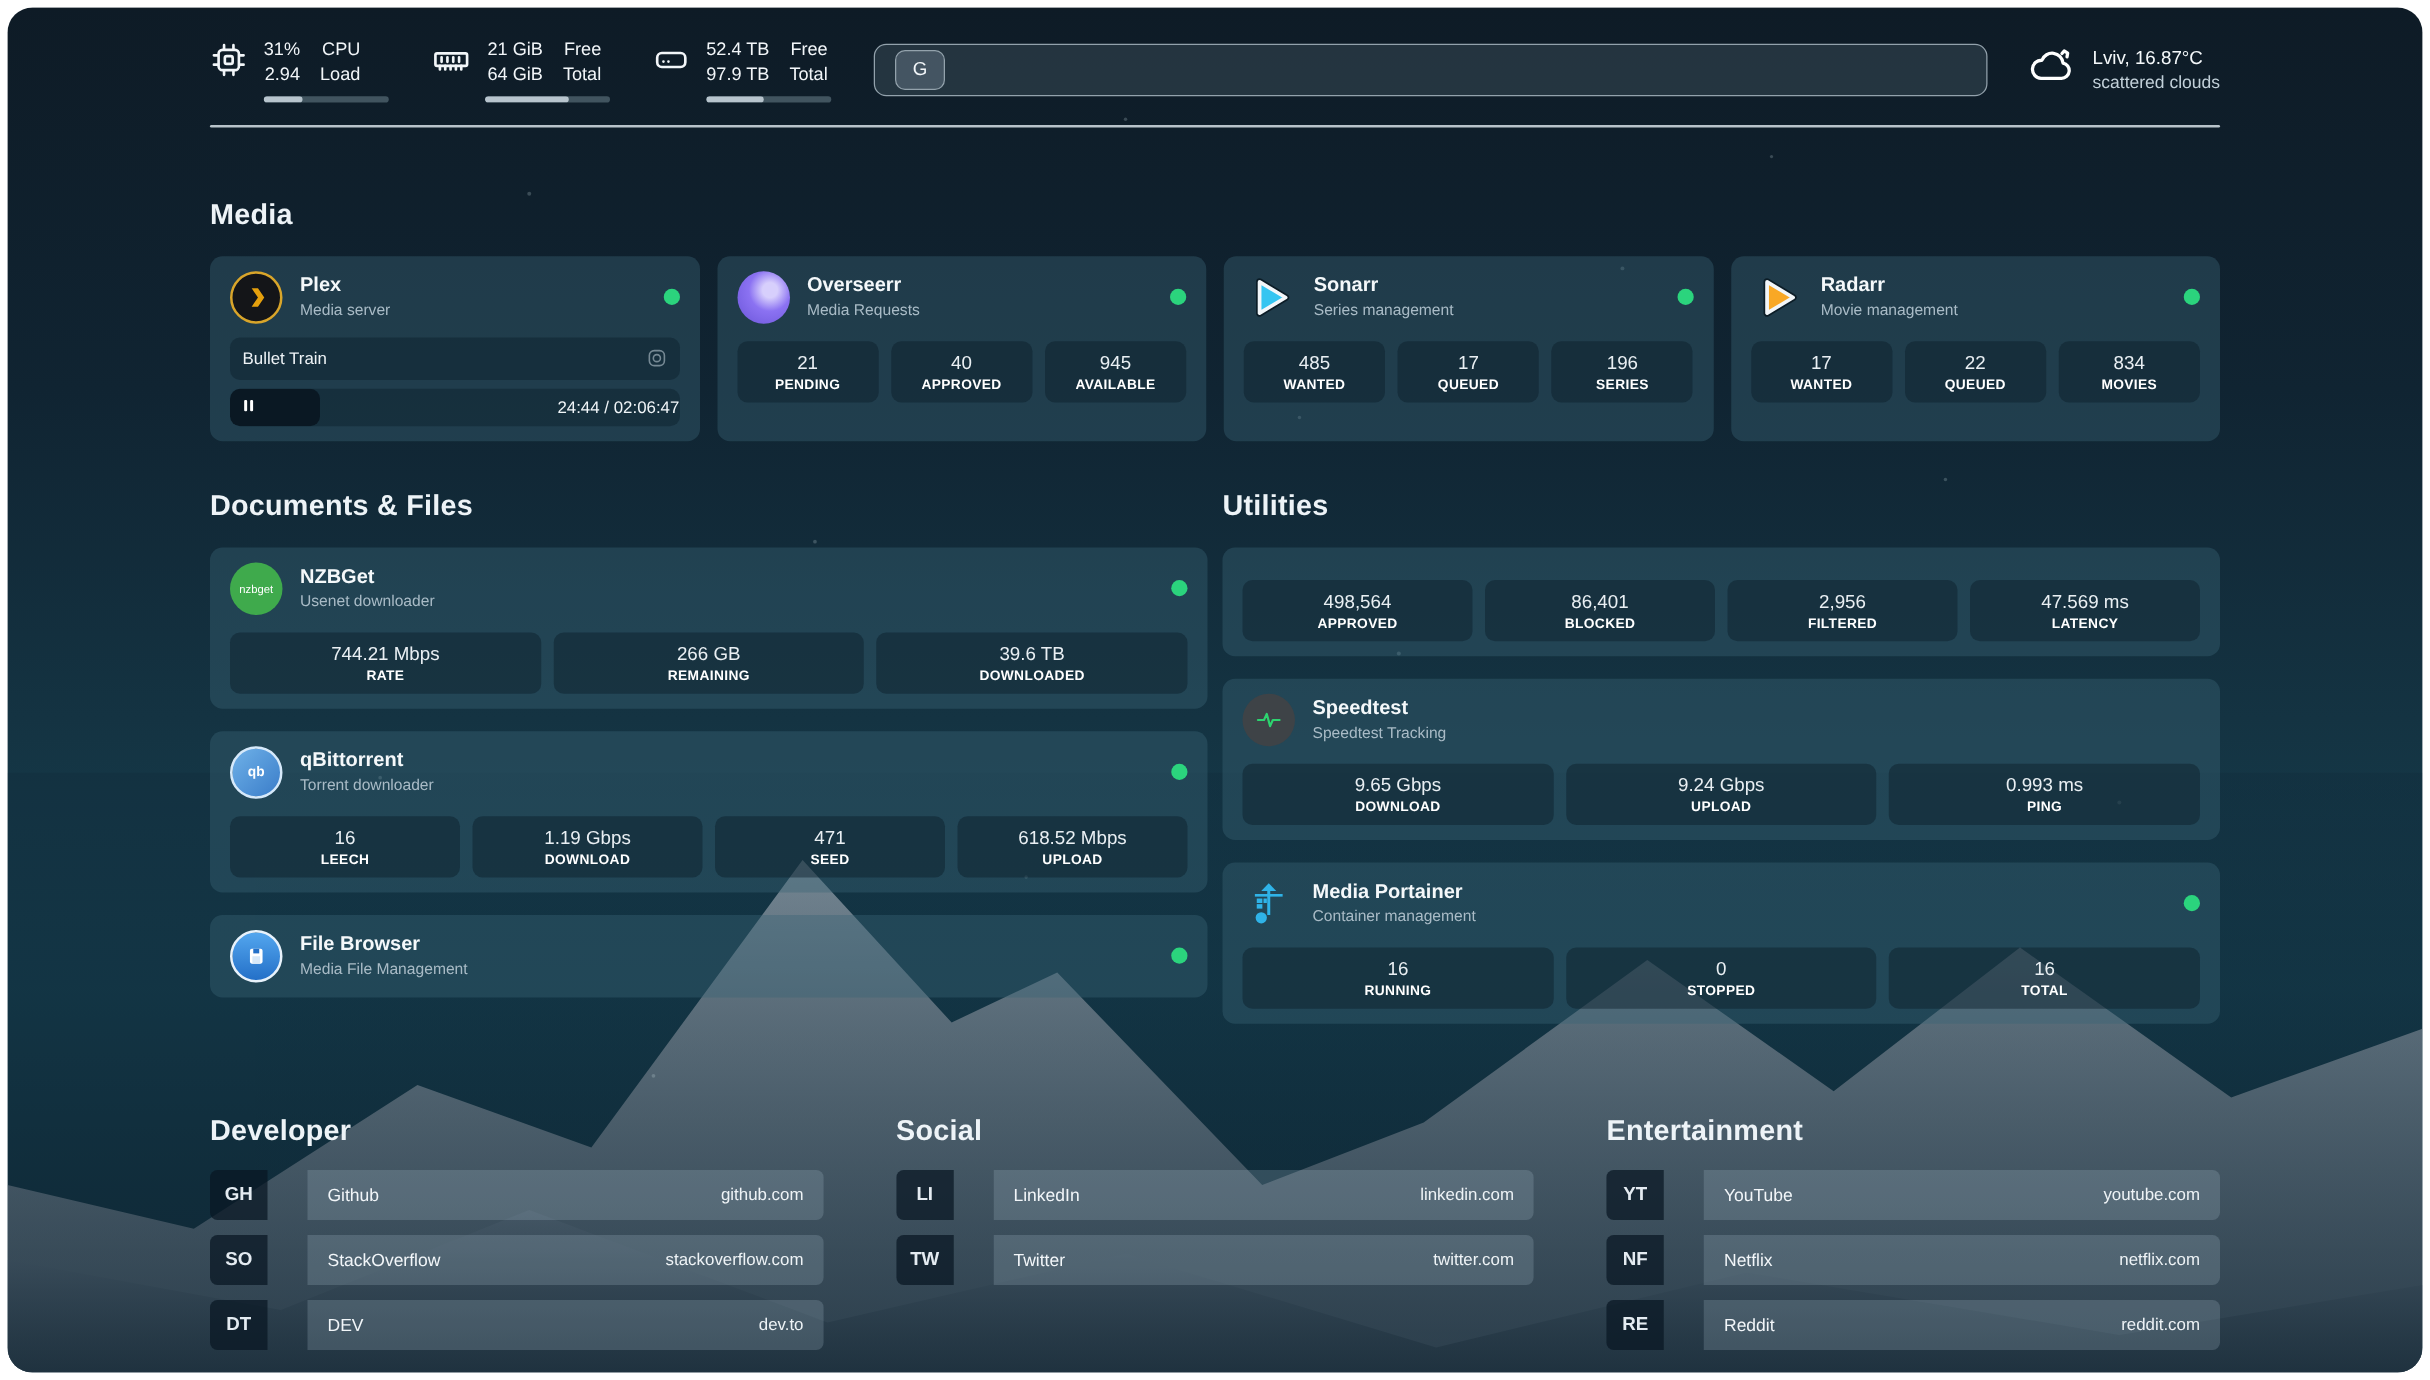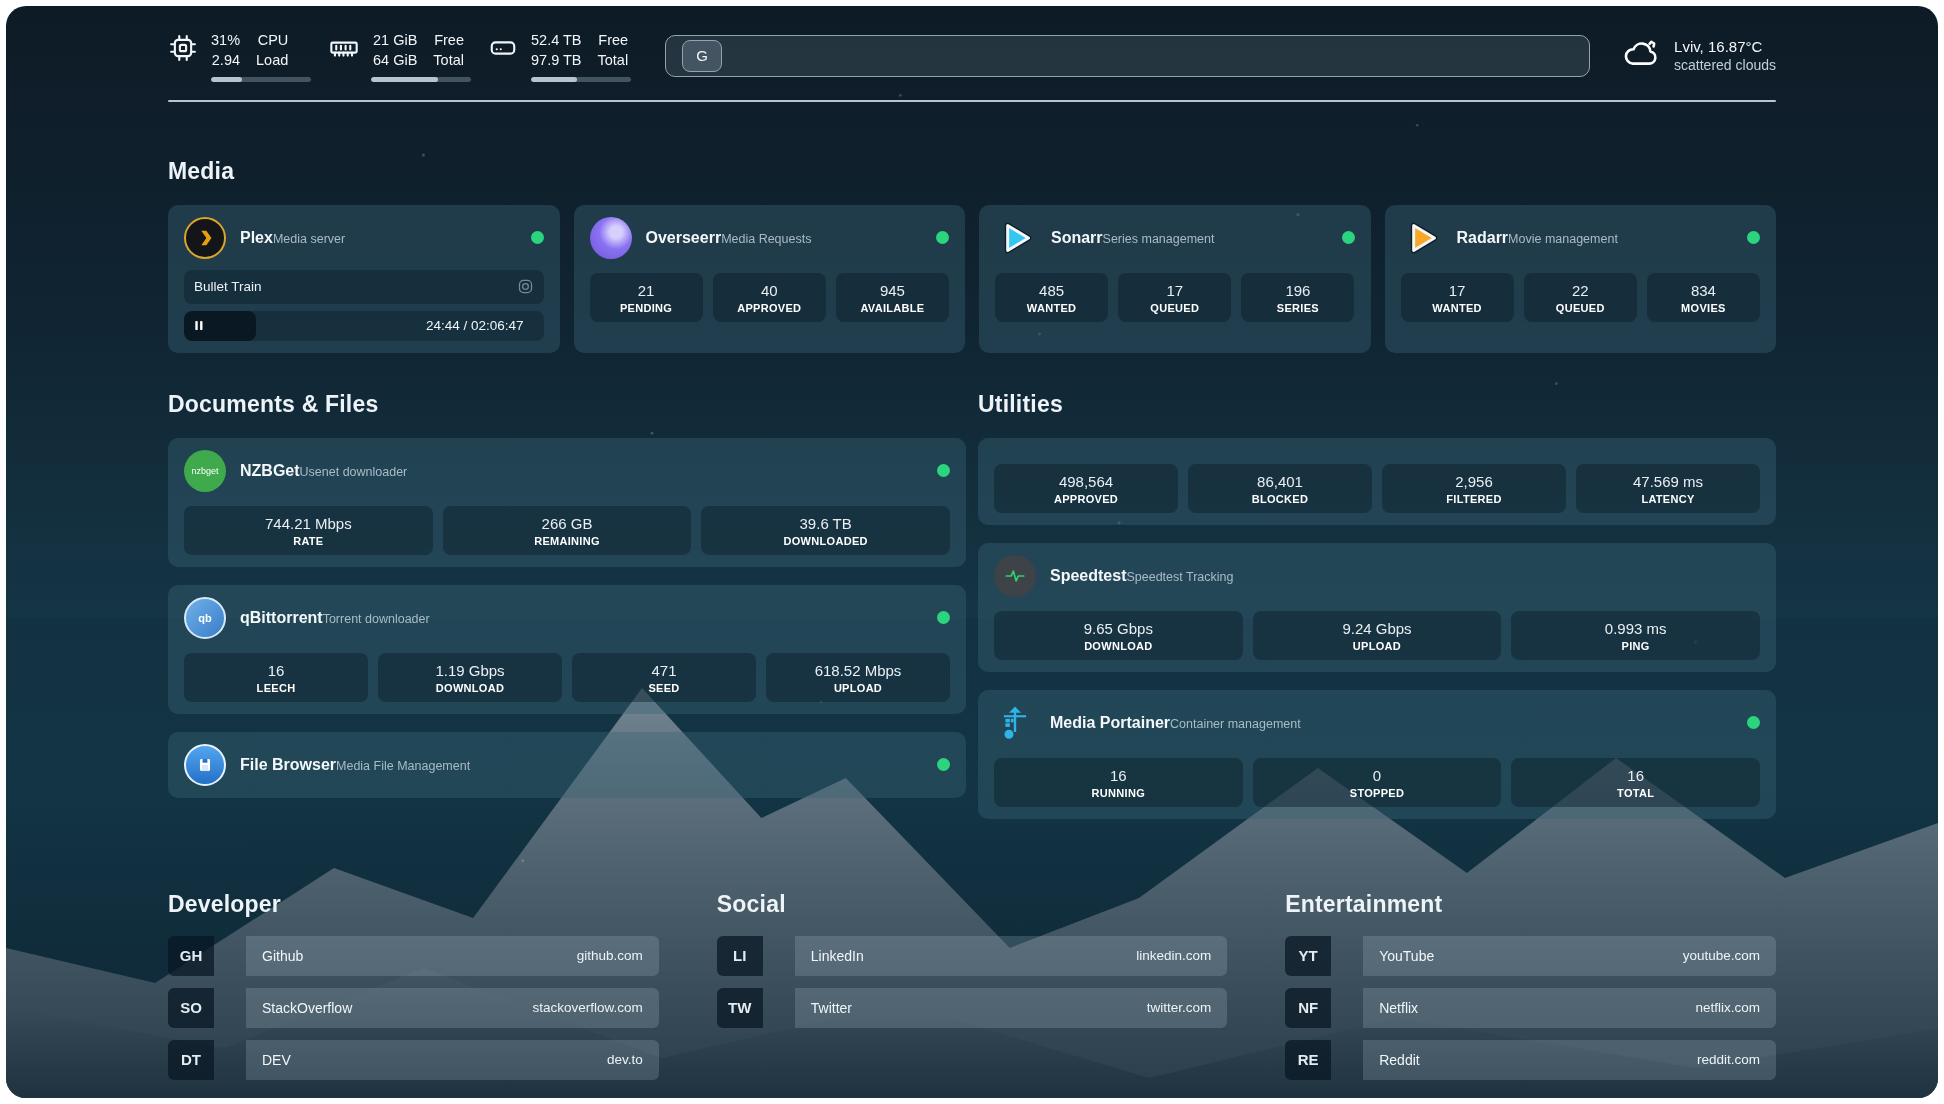--- a/index.html
+++ b/index.html
@@ -6,21 +6,21 @@
   body{width:1944px;height:1104px;font-family:"Liberation Sans",sans-serif;-webkit-font-smoothing:antialiased;}
   .page{position:relative;width:1944px;height:1104px;background:#fff;}
   .screen{position:absolute;inset:6px;border-radius:20px;overflow:hidden;
     background:linear-gradient(180deg,#0e1b26 0%,#102432 28%,#143342 52%,#164050 72%,#17455480 100%),#0e1b26;}
   .bg-mountains{position:absolute;left:0;bottom:0;width:100%;height:480px;z-index:0;pointer-events:none;}
   .specks{position:absolute;inset:0;z-index:0;pointer-events:none;}
   .content{position:relative;z-index:1;padding:0 162px;}
 
   
   .topbar{display:flex;align-items:center;padding-top:24px;}
-  .resources{display:flex;gap:17px;}
+  .resources{display:flex;gap:34px;}
   .res{display:flex;flex-direction:column;}
   .res-top{display:flex;align-items:center;gap:13px;}
   .res-cols{display:flex;gap:16px;}
   .res-col{display:flex;flex-direction:column;align-items:flex-end;font-size:14.5px;line-height:1.4;color:#f2f6f9;}
   .res-bar{margin-left:43px;margin-top:6px;height:5px;width:100px;background:#41545f;border-radius:3px;overflow:hidden;}
   .res-fill{height:100%;background:#b7c4cd;border-radius:3px;}
   .searchbox{flex:1;height:42px;margin:0 30px 0 34px;border:1.5px solid #93a2ac;border-radius:10px;
     background:rgba(54,72,84,.55);display:flex;align-items:center;padding:0 6px 0 16px;box-sizing:border-box;}
   .searchbox input{flex:1;background:transparent;border:none;outline:none;color:#eef3f6;font-size:15px;font-family:inherit;}
   .searchbox input::placeholder{color:#9db0bb;}
@@ -36,21 +36,21 @@
   .section-media{margin-top:56px;}
   .section-media h2{margin-bottom:20px;}
   .media-grid{display:grid;grid-template-columns:repeat(4,1fr);gap:14px;}
   .two-col{display:grid;grid-template-columns:1fr 1fr;column-gap:12px;margin-top:38px;align-items:start;}
   .two-col h2{margin-bottom:20px;}
   .col-stack .card{margin-bottom:18px;}
 
   
   .card{background:rgba(58,99,117,.40);border-radius:10px;padding:12px 16px;box-sizing:border-box;}
   .card-head{display:flex;align-items:center;gap:14px;}
-  .titles{display:flex;flex-direction:row;}
+  .titles{display:flex;flex-direction:column;}
   .svc-name{font-size:16px;font-weight:600;color:#f4f8fa;}
   .svc-desc{font-size:12.5px;color:#a9bbc6;margin-top:3px;}
   .dot{width:13px;height:13px;border-radius:50%;background:var(--status-green,#2bd47d);margin-left:auto;flex:0 0 auto;}
   .stats{display:grid;gap:10px;margin-top:14px;}
   .stats-3{grid-template-columns:repeat(3,1fr);}
   .stats-4{grid-template-columns:repeat(4,1fr);}
   .stat{background:rgba(10,28,40,.45);border-radius:8px;padding:9px 20px 8px;text-align:center;}
   .stat-value{font-size:15px;color:#e9eff3;}
   .stat-label{font-size:11px;font-weight:700;color:#fff;margin-top:3px;letter-spacing:.3px;}
 
@@ -64,21 +64,21 @@
   .qb-bg{background:linear-gradient(135deg,#6fb1e8,#3a7dc9);border:2px solid #d6e9fa;}
   .qb-bg span{font-size:11px;font-weight:700;color:#fff;}
   .speedtest-bg{background:#3e4347;}
   .fb-bg{background:linear-gradient(180deg,#53a6ee,#2470c8);border:2px solid #e8f2fb;}
 
   
   .media-row{margin-top:11px;background:rgba(10,28,40,.42);border-radius:8px;padding:4px 10px;height:26px;
     display:flex;align-items:center;font-size:13.5px;color:#eef3f6;}
   .media-row .row-icon{margin-left:auto;opacity:.7;display:flex;}
   .progress-row{margin-top:7px;background:rgba(10,28,40,.42);border-radius:8px;height:30px;position:relative;
-    display:flex;align-items:center;overflow:hidden;padding-right:20px;box-sizing:border-box;}
+    display:flex;align-items:center;overflow:hidden;padding-right:0;box-sizing:border-box;}
   .elapsed{position:absolute;left:0;top:0;bottom:0;background:rgba(7,19,29,.8);border-radius:8px;
     display:flex;align-items:center;padding-left:10px;box-sizing:border-box;}
   .time{margin-left:auto;font-size:13.5px;color:#f0f5f8;position:relative;z-index:1;}
 
   
   .bookmarks{display:grid;grid-template-columns:1fr 1.04fr 1fr;column-gap:58px;margin-top:54px;padding-bottom:26px;}
   .bookmarks h2{margin-bottom:18px;}
   .bm-row{display:flex;height:40px;margin-bottom:12px;border-radius:6px;overflow:hidden;cursor:pointer;gap:32px;}
   .bm-abbr{width:46px;background:rgba(9,22,34,.72);color:#e4ebf1;font-weight:700;font-size:15px;
     display:flex;align-items:center;justify-content:center;flex:0 0 auto;}

